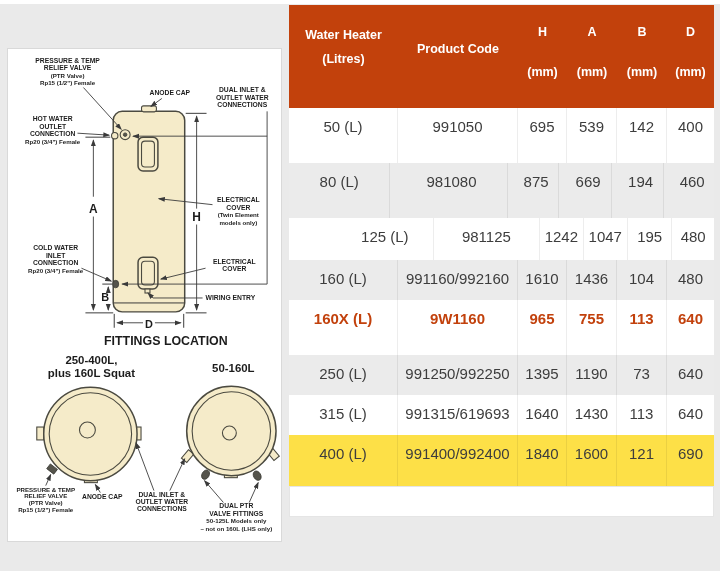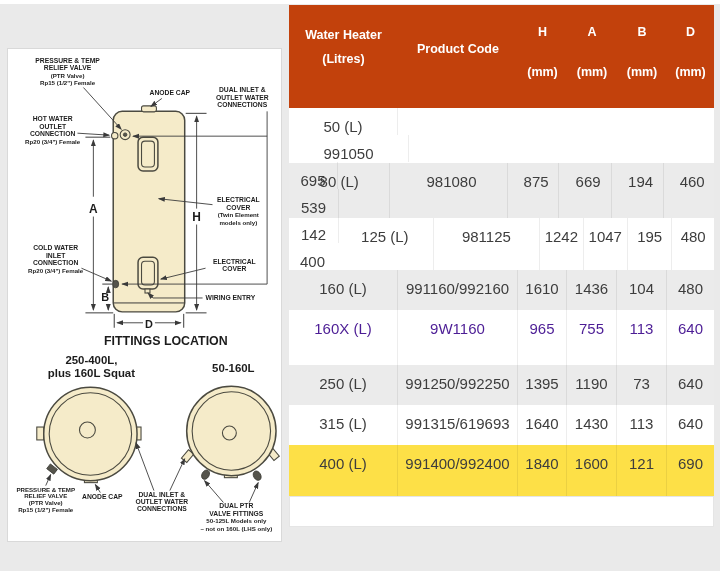--- a/index.html
+++ b/index.html
@@ -28,21 +28,21 @@
   .spec-table{position:absolute;left:289px;top:5px;width:425px;background:#ffffff;}
   .thead{display:flex;height:103px;color:#fff;font-weight:bold;font-size:12.5px;
          text-align:center;box-sizing:border-box;}
   .th{box-sizing:border-box;}
   .th .l2{margin-top:10px;}
   .c0{width:109px;} .c1{width:120px;} .c2{width:49px;} .c3{width:50px;} .c4{width:50px;} .c5{width:47px;}
   .th.c0{padding-top:23px;} .th.c1{padding-top:37px;}
   .th.cd{padding-top:20px;} .th.cd .unit{margin-top:26px;}
   .tr{display:flex;background:#ffffff;}
   .tr.shade{background:#ebebeb;}
-  .tr.bold .td{font-weight:normal;color:#4c1d95;}
+  .tr.bold .td{font-weight:bold;color:#c2410c;}
   .td{box-sizing:border-box;padding-top:10px;text-align:center;font-size:15px;color:#3d3d3d;
       border-right:1px solid rgba(0,0,0,0.07);}
   .td:last-child{border-right:none;}
   .empty-row{height:29px;background:#ffffff;border:1px solid #e5e5e5;}
 </style>
 </head>
 <body>
 
 <div class="page">
   <div class="topstrip"></div>
@@ -222,37 +222,37 @@
       <div class="th cd c4">
         <div>B</div>
         <div class="unit">(mm)</div>
       </div>
       <div class="th cd c5">
         <div>D</div>
         <div class="unit">(mm)</div>
       </div>
     </div>
     <div>
-        <div class="tr" style="height: 55px; flex-direction: column;">
+        <div class="tr" style="height: 55px;">
           <div class="td c0">50 (L)</div>
           <div class="td c1">991050</div>
           <div class="td c2">695</div>
           <div class="td c3">539</div>
           <div class="td c4">142</div>
           <div class="td c5">400</div>
         </div>
         <div class="tr shade" style="height: 55px; background: rgb(235, 235, 235); gap: 6px;">
           <div class="td c0">80 (L)</div>
           <div class="td c1">981080</div>
           <div class="td c2">875</div>
           <div class="td c3">669</div>
           <div class="td c4">194</div>
           <div class="td c5">460</div>
         </div>
-        <div class="tr" style="height: 52px; margin-left: 48px;">
+        <div class="tr" style="height: 42px; margin-left: 48px;">
           <div class="td c0">125 (L)</div>
           <div class="td c1">981125</div>
           <div class="td c2">1242</div>
           <div class="td c3">1047</div>
           <div class="td c4">195</div>
           <div class="td c5">480</div>
         </div>
         <div class="tr shade" style="height: 40px; background: rgb(235, 235, 235);">
           <div class="td c0">160 (L)</div>
           <div class="td c1">991160/992160</div>

